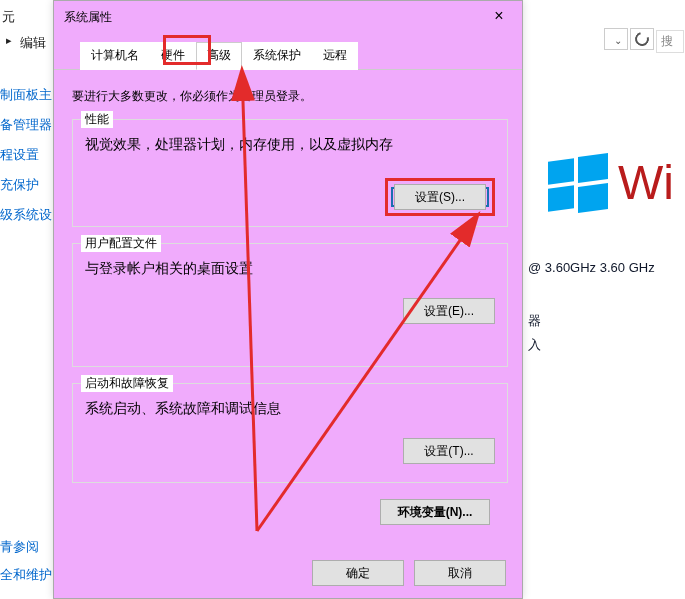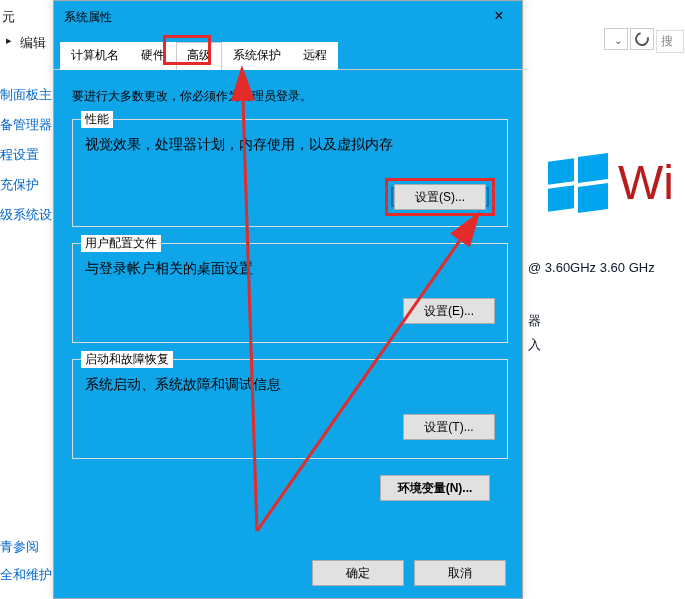--- a/index.html
+++ b/index.html
@@ -40,39 +40,39 @@
   .winlogo .q2 { left:30px; top:0; width:30px; height:26px; transform: skewY(-8deg); }
   .winlogo .q3 { left:0; top:32px; width:26px; height:23px; transform: skewY(-8deg); }
   .winlogo .q4 { left:30px; top:30px; width:30px; height:26px; transform: skewY(-8deg); }
   .wintext { position:absolute; left:618px; top:155px; font-size:48px; color:#b91c1c; font-weight:300; }
   .bg-spec { position:absolute; font-size:13px; color:#0f172a; }
   
   .dialog {
     position: absolute;
     left: 53px; top: 0;
     width: 470px; height: 599px;
-    background: #0ea5e9;
+    background: #f0abfc;
     border: 1px solid #aaa;
     box-shadow: 0 0 8px rgba(0,0,0,0.15);
   }
   .titlebar {
     height: 32px; display:flex; align-items:center;
     padding: 0 0 0 10px;
     font-size: 12px;
     position: relative;
   }
   .closebtn {
     position:absolute; right:0; top:0;
     width: 46px; height: 30px;
     display:flex; align-items:center; justify-content:center;
     font-size: 16px; font-family: Arial;
   }
   .tabstrip {
     display:flex;
-    padding: 8px 10px 0 6px;
+    padding: 8px 10px 0 26px;
     border-bottom: 1px solid #ccc;
     gap:0;
   }
   .tab {
     padding: 4px 10px 5px;
     border:1px solid transparent;
     position:relative;
     bottom:-1px;
     font-size:12px;
     background:#fff;
@@ -203,21 +203,21 @@
       <div class="group-desc">视觉效果，处理器计划，内存使用，以及虚拟内存</div>
       <div class="btnrow" style="margin-top:24px;">
         <span class="settings-highlight">
           <span class="settings-inner">
             <button class="btn">设置(S)...</button>
           </span>
         </span>
       </div>
     </div>
 
-    <div class="group" style="height:100px;">
+    <div class="group" style="height:124px;">
       <div class="group-title">用户配置文件</div>
       <div class="group-desc">与登录帐户相关的桌面设置</div>
       <div class="btnrow" style="margin-top:20px;">
         <button class="btn">设置(E)...</button>
       </div>
     </div>
 
     <div class="group" style="height:100px;">
       <div class="group-title">启动和故障恢复</div>
       <div class="group-desc">系统启动、系统故障和调试信息</div>

